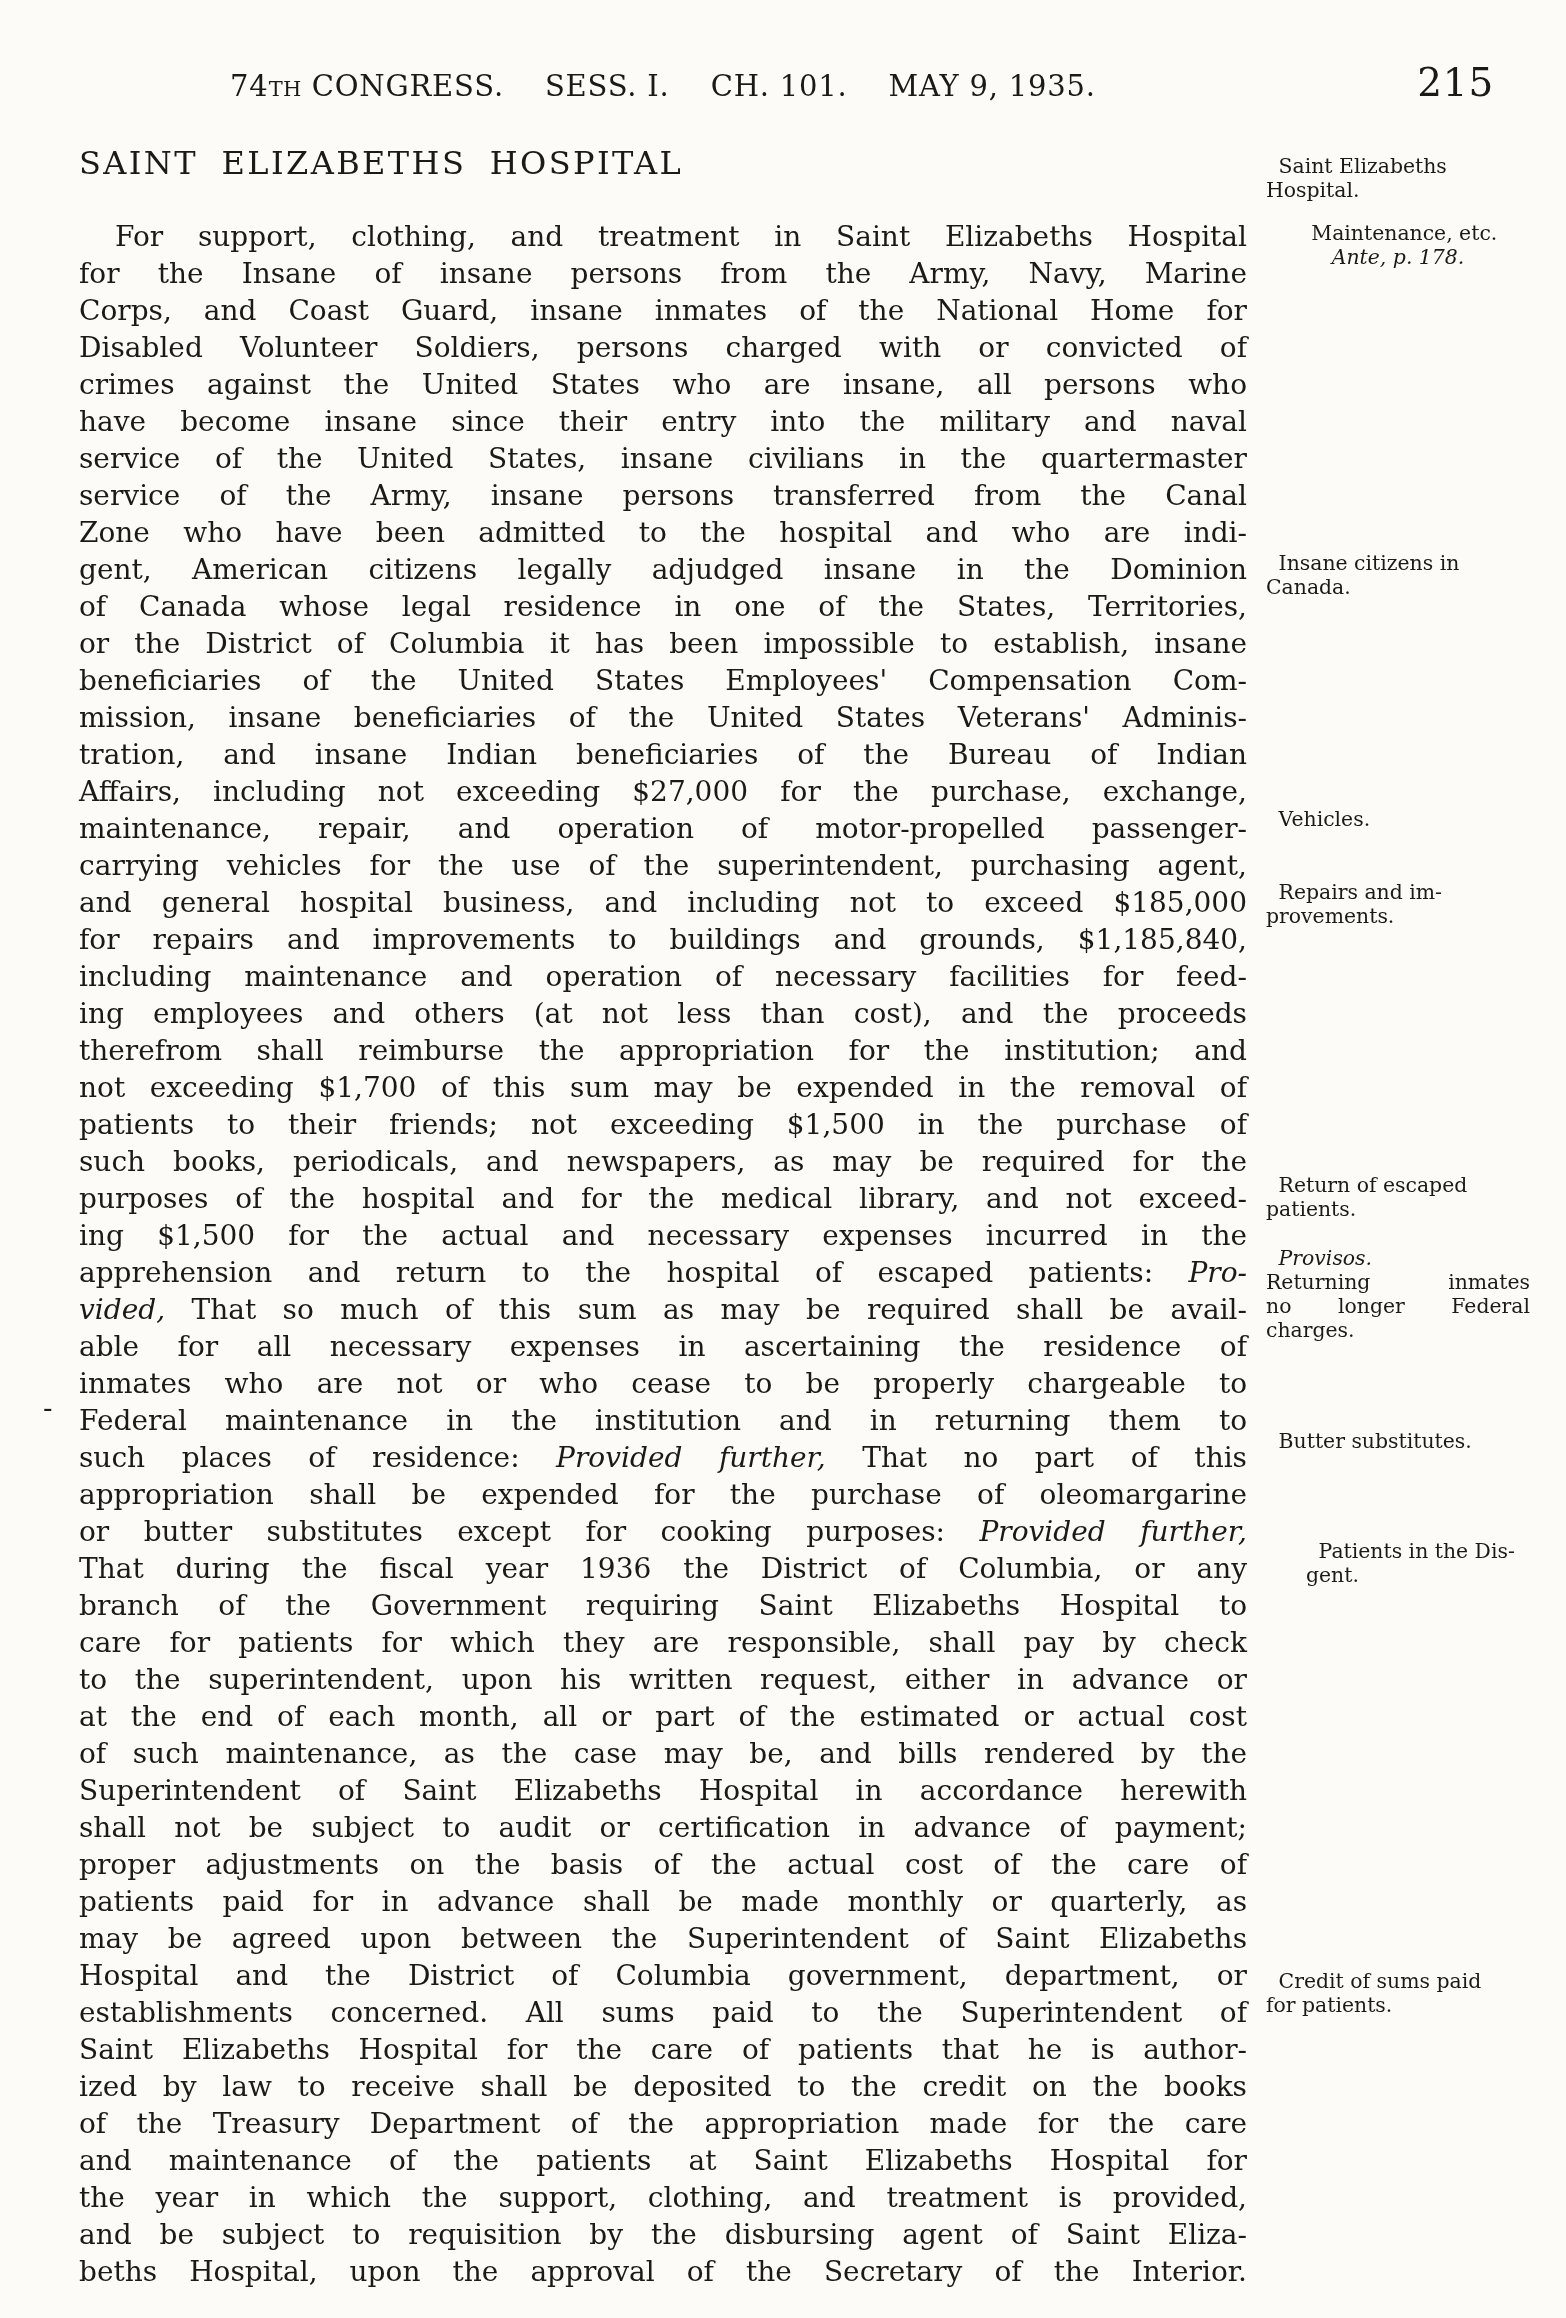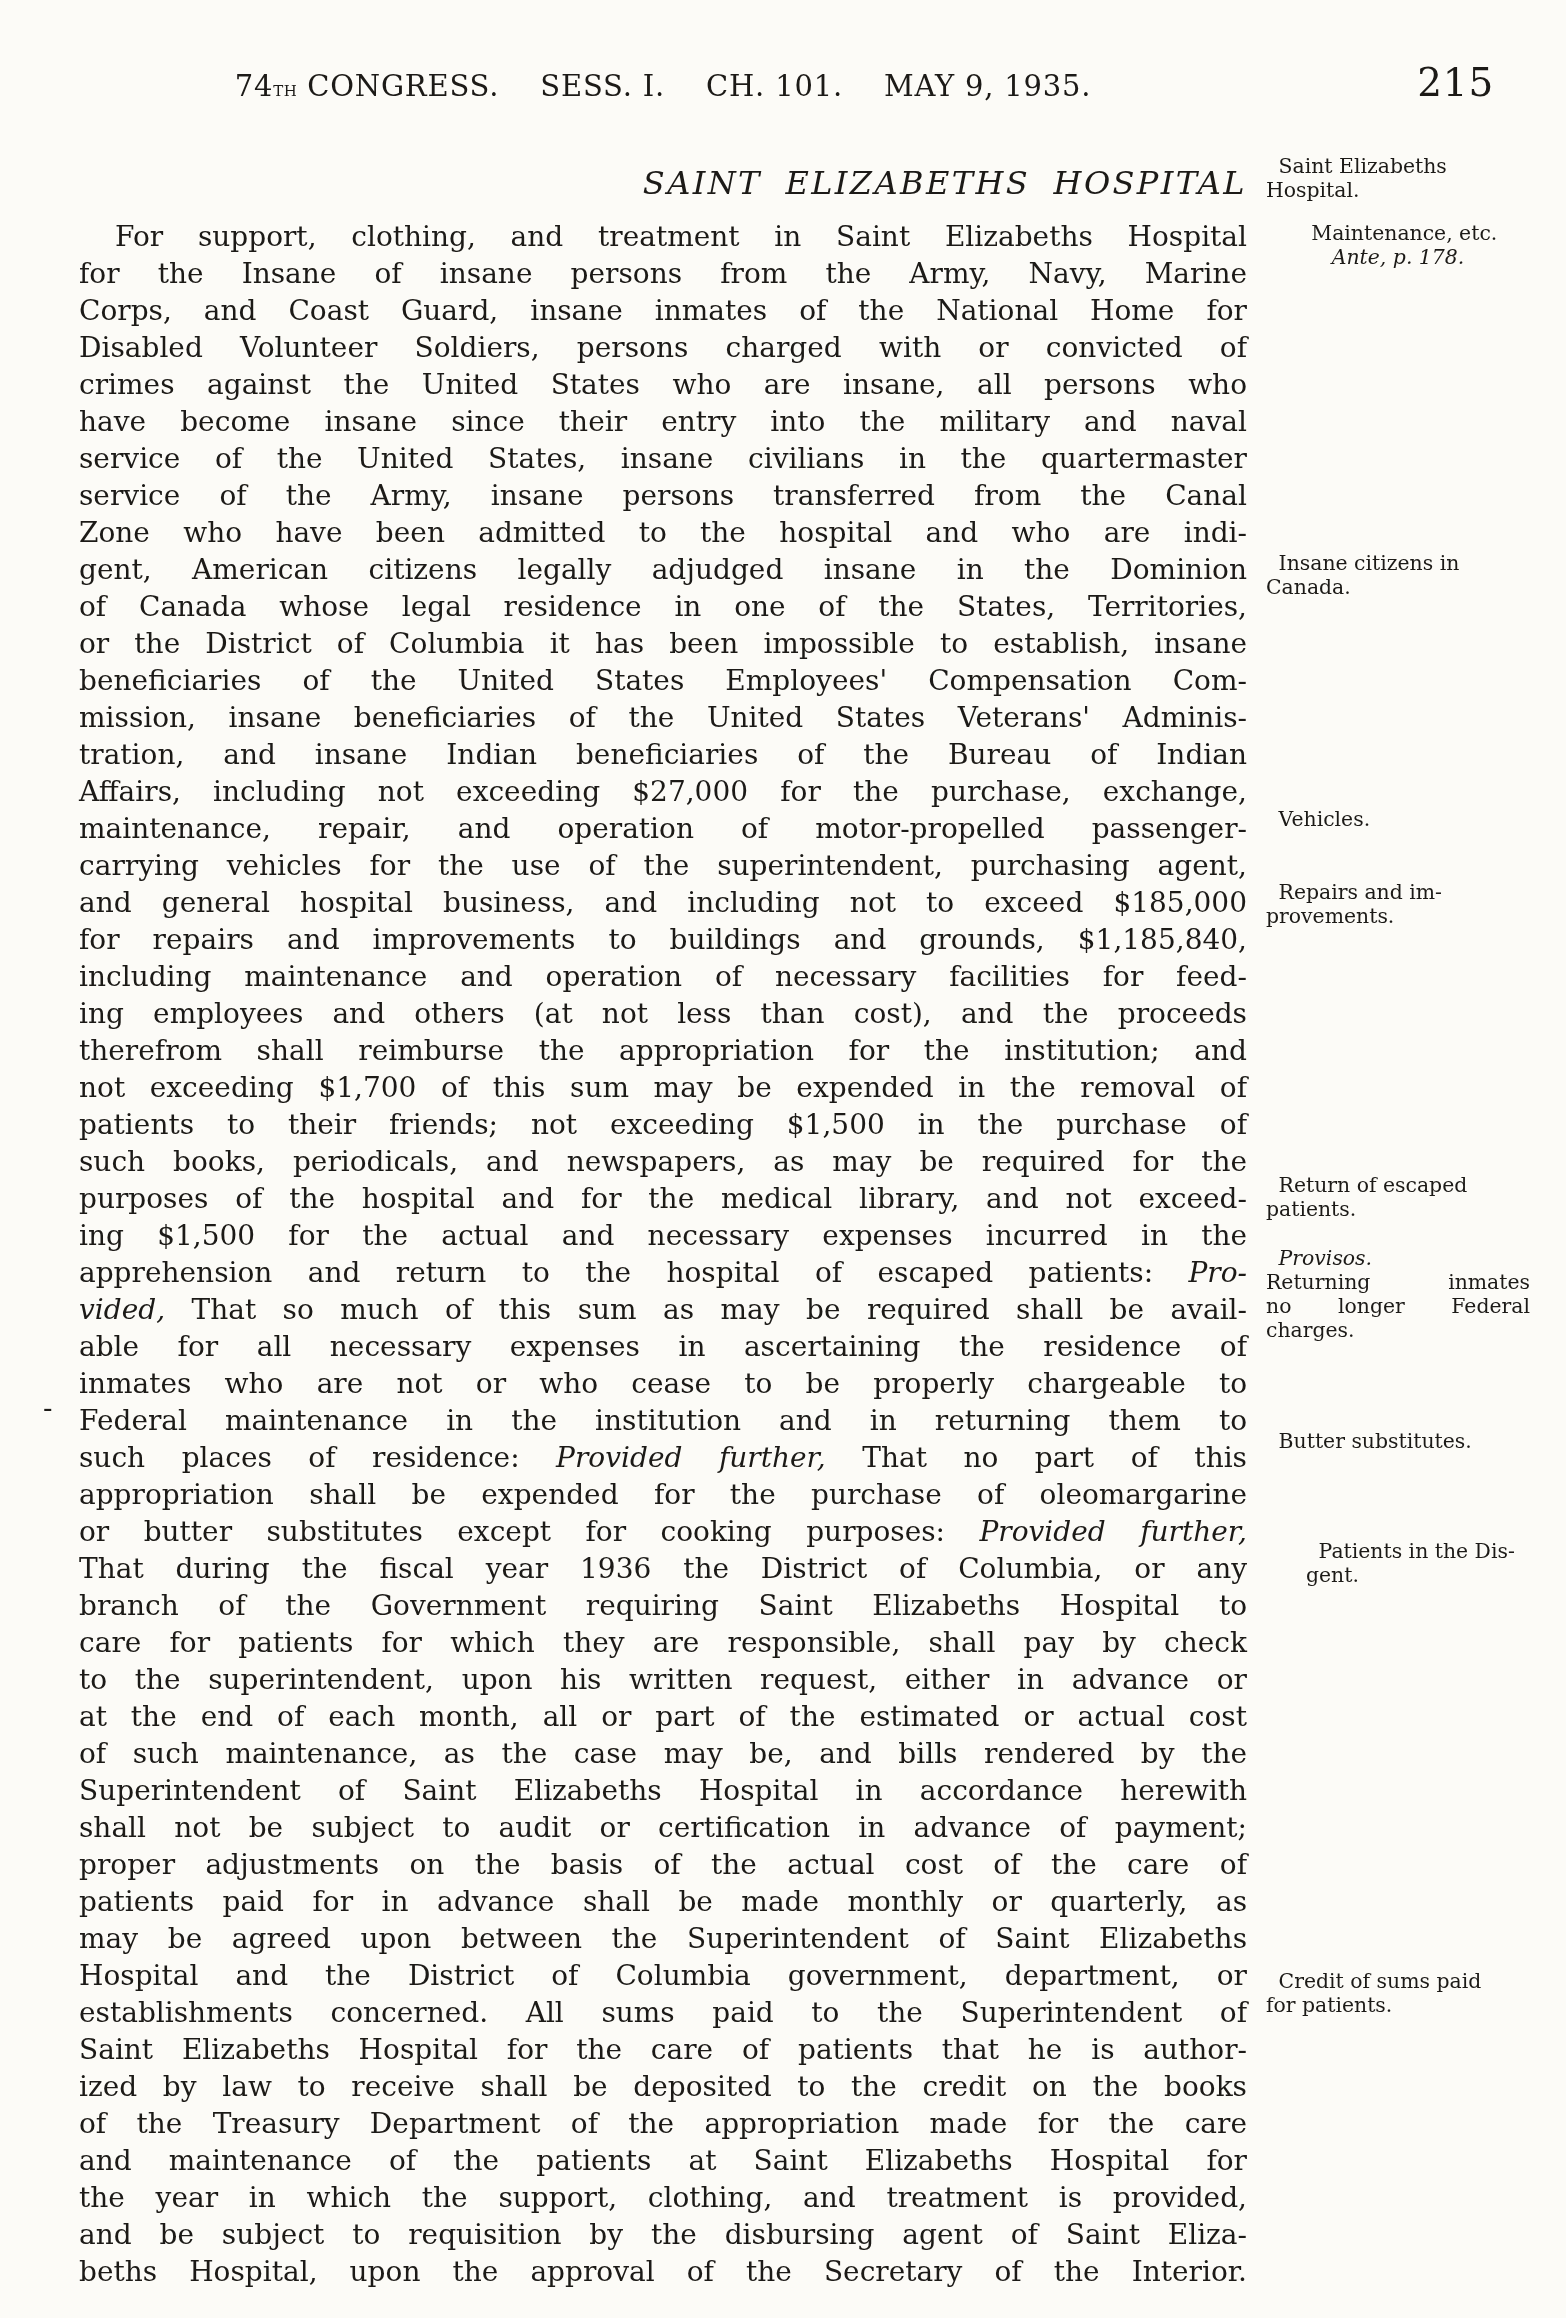--- a/index.html
+++ b/index.html
@@ -20,40 +20,39 @@
     top: 69px;
     left: 79px;
     width: 1168px;
     display: flex;
     justify-content: center;
     gap: 41px;
     font-size: 29px;
     letter-spacing: 0.8px;
     white-space: nowrap;
   }
-  .header-row .ord { font-size: 15px; letter-spacing: 0.4px; }
+  .header-row .ord { font-size: 21px; letter-spacing: 0.4px; }
   .page-number {
     position: absolute;
     top: 60px;
     right: 72px;
     font-size: 39px;
     letter-spacing: 0.8px;
   }
   
   .doc-title {
     position: absolute;
-    top: 164px;
+    top: 144px;
     left: 79px;
     width: 1168px;
-    text-align: right;
+    text-align: left;
     font-size: 32px;
     letter-spacing: 2.4px;
     word-spacing: 11px;
     white-space: nowrap;
-    font-style: italic;
   }
   
   .body-text {
     position: absolute;
     top: 218px;
     left: 79px;
     width: 1168px;
     font-size: 28px;
     line-height: 37px;
   }

